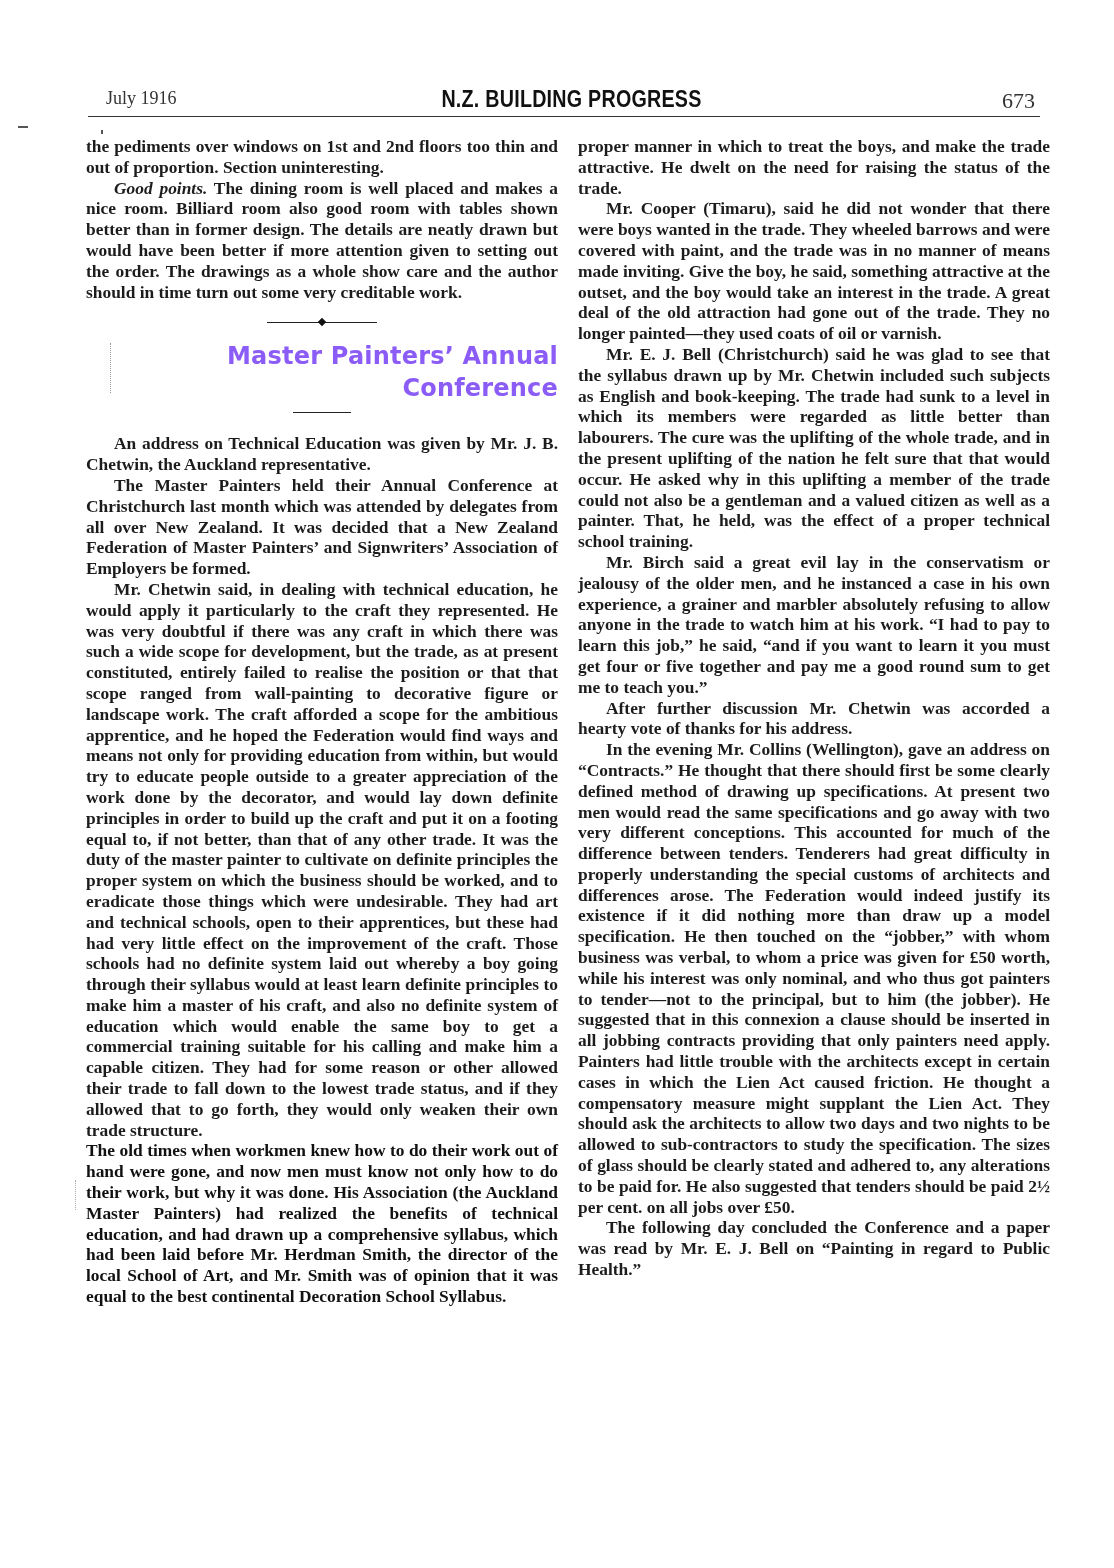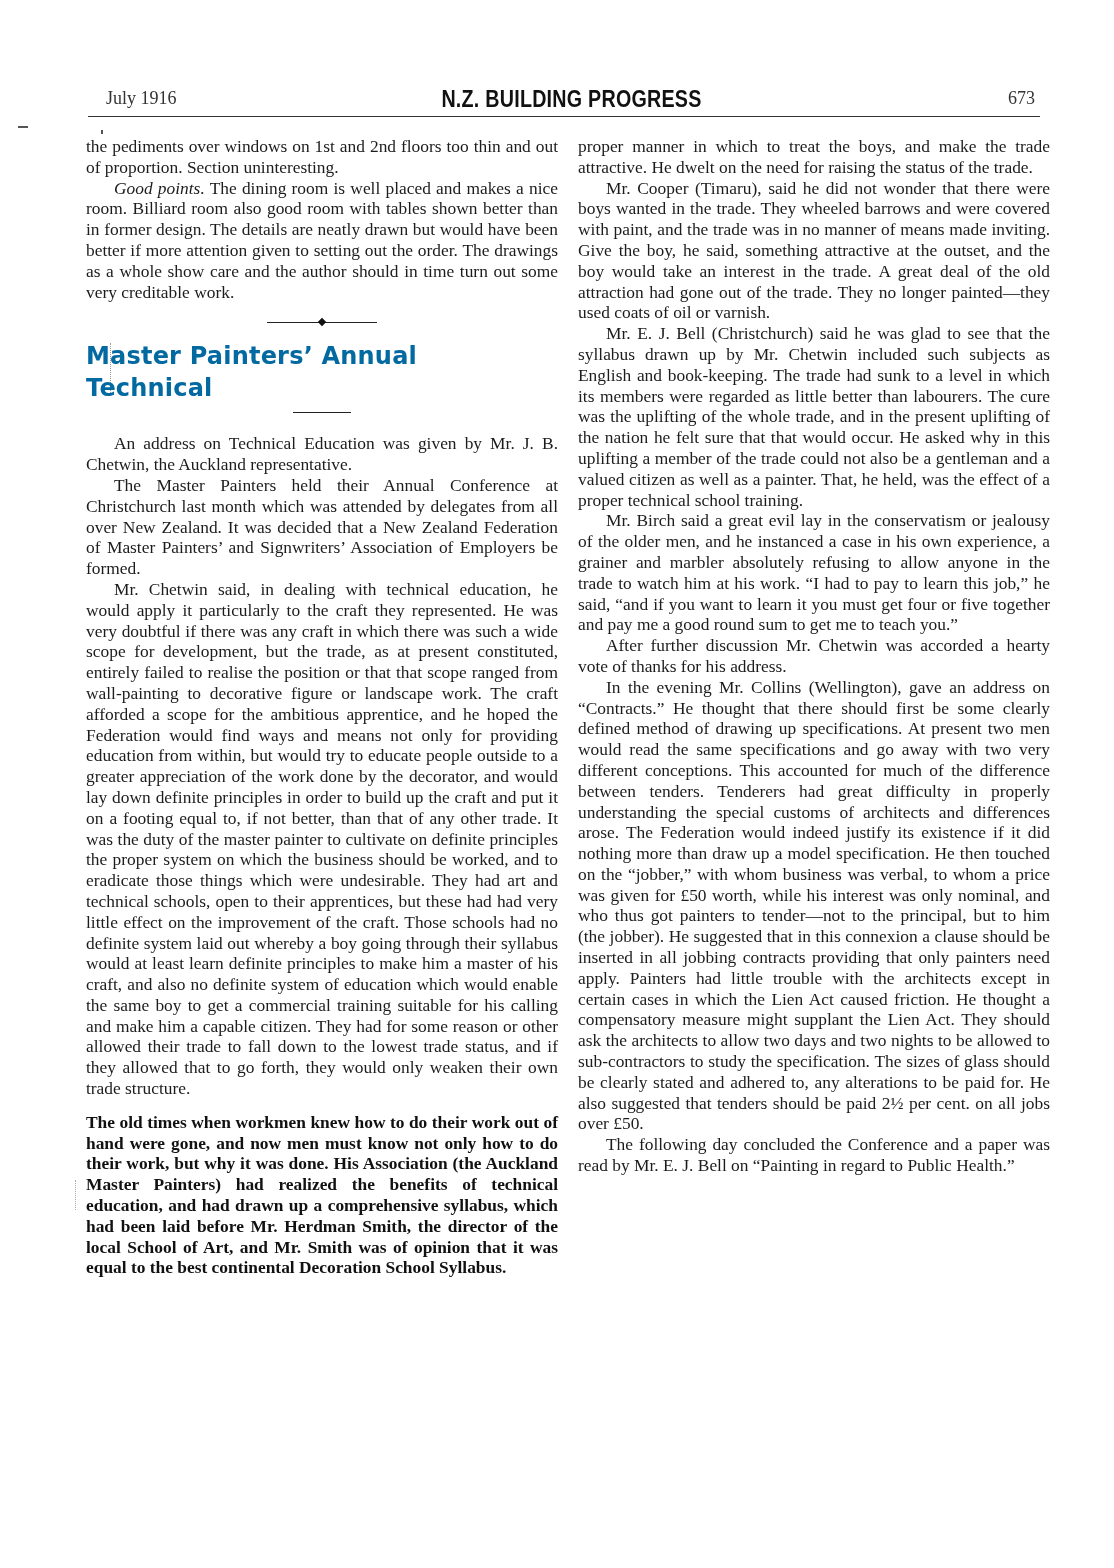--- a/index.html
+++ b/index.html
@@ -13,49 +13,49 @@
   
   .running-header {
     position: absolute; left: 104px; top: 86px; width: 935px; height: 30px;
   }
   .rh-date { position: absolute; left: 2px; top: 2px; font-size: 18px; font-family: "Liberation Serif", serif; color: #333; }
   .rh-title {
     position: absolute; left: 0; right: 0; top: -1px; text-align: center;
     font-family: "Liberation Sans", sans-serif; font-weight: bold; font-size: 24px;
     letter-spacing: 0.3px; transform: scaleX(0.82); color: #111;
   }
-  .rh-page { position: absolute; right: 4px; top: 2px; font-size: 18px; font-family: "Liberation Serif", serif; color: #333; }
+  .rh-page { position: absolute; right: 4px; top: 2px; font-size: 22px; font-family: "Liberation Serif", serif; color: #333; }
   .rh-rule {
     position: absolute; left: 88px; top: 116px; width: 952px; height: 0;
     border-top: 1.5px solid #333;
   }
 
   
   .col {
     position: absolute; top: 136px; width: 472px;
     font-family: "Liberation Serif", serif;
     font-size: 17.4px; line-height: 20.8px;
     text-align: justify; hyphens: manual;
   }
   .col-left { left: 86px; }
   .col-right { left: 578px; }
-  .col p { margin: 0; text-indent: 0; }
+  .col p { margin: 0; text-indent: 0; font-weight: bold; }
   .col p.indent { text-indent: 28px; }
-  .col .bolder { font-weight: bold; color: #111; margin-top: 13px; }
+  .col .bolder { font-weight: bold; color: #111; }
   em.italic { font-style: italic; }
 
   .ornament {
     position: relative; width: 110px; height: 14px; margin: 14px auto 8px auto;
   }
   .ornament .line { position: absolute; left: 0; right: 0; top: 6px; border-top: 1.5px solid #222; }
   .ornament .dot { position: absolute; left: 52px; top: 3px; width: 6px; height: 6px; background: #111; transform: rotate(45deg); }
 
   .article-title {
-    text-align: left; font-family: "DejaVu Sans", sans-serif; font-weight: bold;
-    font-size: 24px; line-height: 32px; margin: 10px 0 0 0; color: #0369a1; letter-spacing: 0.2px;
+    text-align: right; font-family: "DejaVu Sans", sans-serif; font-weight: bold;
+    font-size: 24px; line-height: 32px; margin: 10px 0 0 0; color: #8b5cf6; letter-spacing: 0.2px;
   }
   .title-rule { width: 58px; margin: 8px auto 20px auto; border-top: 1.5px solid #222; }
 
   .margin-dots {
     position: absolute; left: 110px; top: 343px; width: 0; height: 50px;
     border-left: 1px dotted #999;
   }
   .margin-dots2 {
     position: absolute; left: 75px; top: 1180px; width: 0; height: 30px;
     border-left: 1px dotted #aaa;
@@ -83,21 +83,21 @@
     <p>the pediments over windows on 1st and 2nd floors too thin and out of proportion.   Section uninteresting.</p>
     <p class="indent"><em class="italic">Good points.</em><span> The dining room is well placed and makes a nice room.  Billiard room also good room with tables shown better than in former design.  The details are neatly drawn but would have been better if more attention given to setting out the order.  The drawings as a whole show care and the author should in time turn out some very creditable work.</span></p>
 
     <div class="ornament">
       <div class="line"></div>
       <div class="dot"></div>
     </div>
 
     <h2 class="article-title">
       <span>Master Painters’ Annual</span><br>
-      <span>Technical</span>
+      <span>Conference</span>
     </h2>
     <div class="title-rule"></div>
 
     <p class="indent">An address on Technical Education was given by Mr. J. B. Chetwin, the Auckland representative.</p>
     <p class="indent">The Master Painters held their Annual Conference at Christchurch last month which was attended by delegates from all over New Zealand.  It was decided that a New Zealand Federation of Master Painters’ and Signwriters’ Association of Employers be formed.</p>
     <p class="indent">Mr. Chetwin said, in dealing with technical edu­cation, he would apply it particularly to the craft they represented.  He was very doubtful if there was any craft in which there was such a wide scope for development, but the trade, as at present constituted, entirely failed to realise the position or that that scope ranged from wall-painting to decorative figure or landscape work.  The craft afforded a scope for the ambitious apprentice, and he hoped the Federation would find ways and means not only for providing education from within, but would try to educate people outside to a greater appreciation of the work done by the decorator, and would lay down definite principles in order to build up the craft and put it on a footing equal to, if not better, than that of any other trade.  It was the duty of the master painter to cul­tivate on definite principles the proper system on which the business should be worked, and to eradicate those things which were undesirable.  They had art and technical schools, open to their apprentices, but these had had very little effect on the improvement of the craft.  Those schools had no definite system laid out whereby a boy going through their syllabus would at least learn definite principles to make him a master of his craft, and also no definite system of education which would enable the same boy to get a commercial training suitable for his calling and make him a capable citizen.  They had for some reason or other allowed their trade to fall down to the lowest trade status, and if they allowed that to go forth, they would only weaken their own trade structure.</p>
     <p class="bolder">The old times when workmen knew how to do their work out of hand were gone, and now men must know not only how to do their work, but why it was done. His Association (the Auckland Master Painters) had realized the benefits of technical education, and had drawn up a comprehensive syllabus, which had been laid before Mr. Herdman Smith, the director of the local School of Art, and Mr. Smith was of opinion that it was equal to the best continental Decoration School Syllabus.</p>
   </div>
 
   <div class="col col-right">

